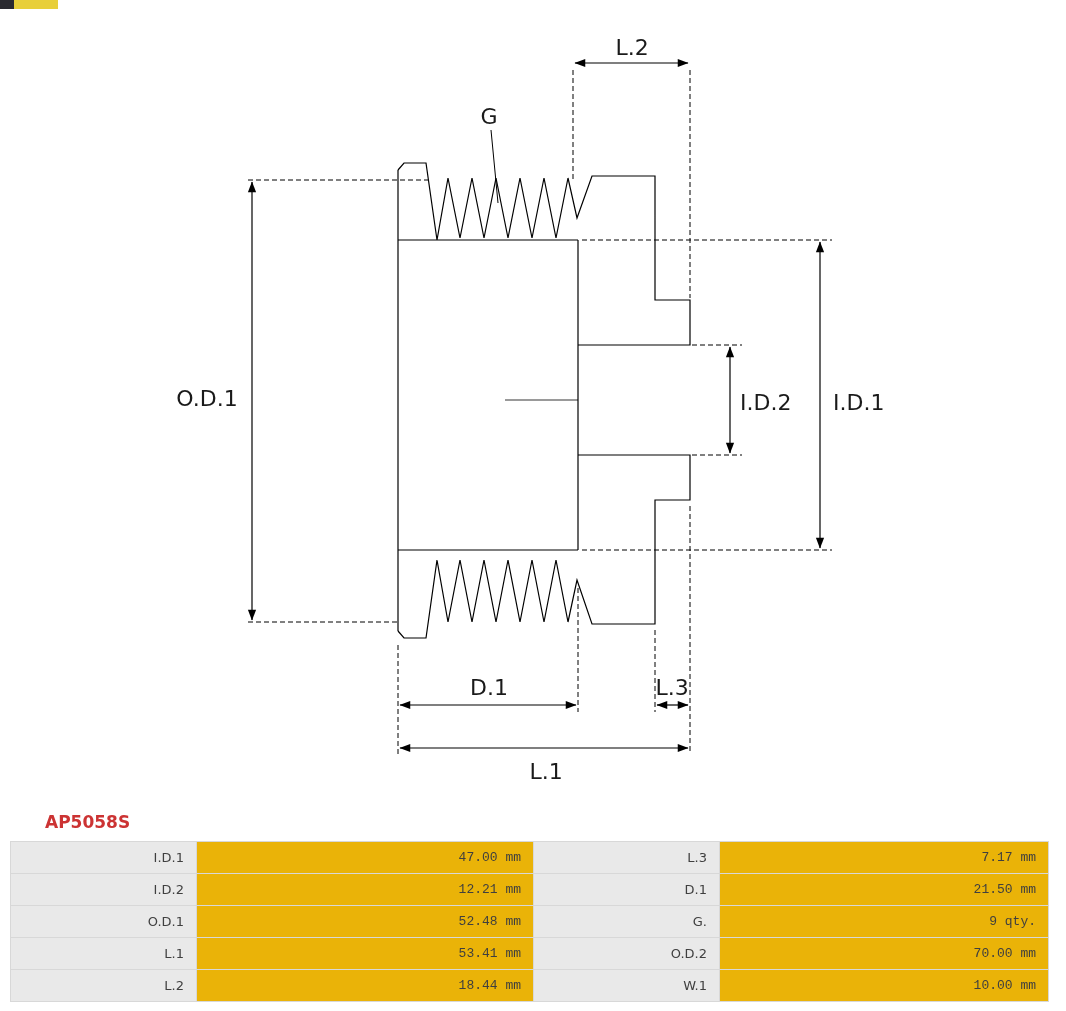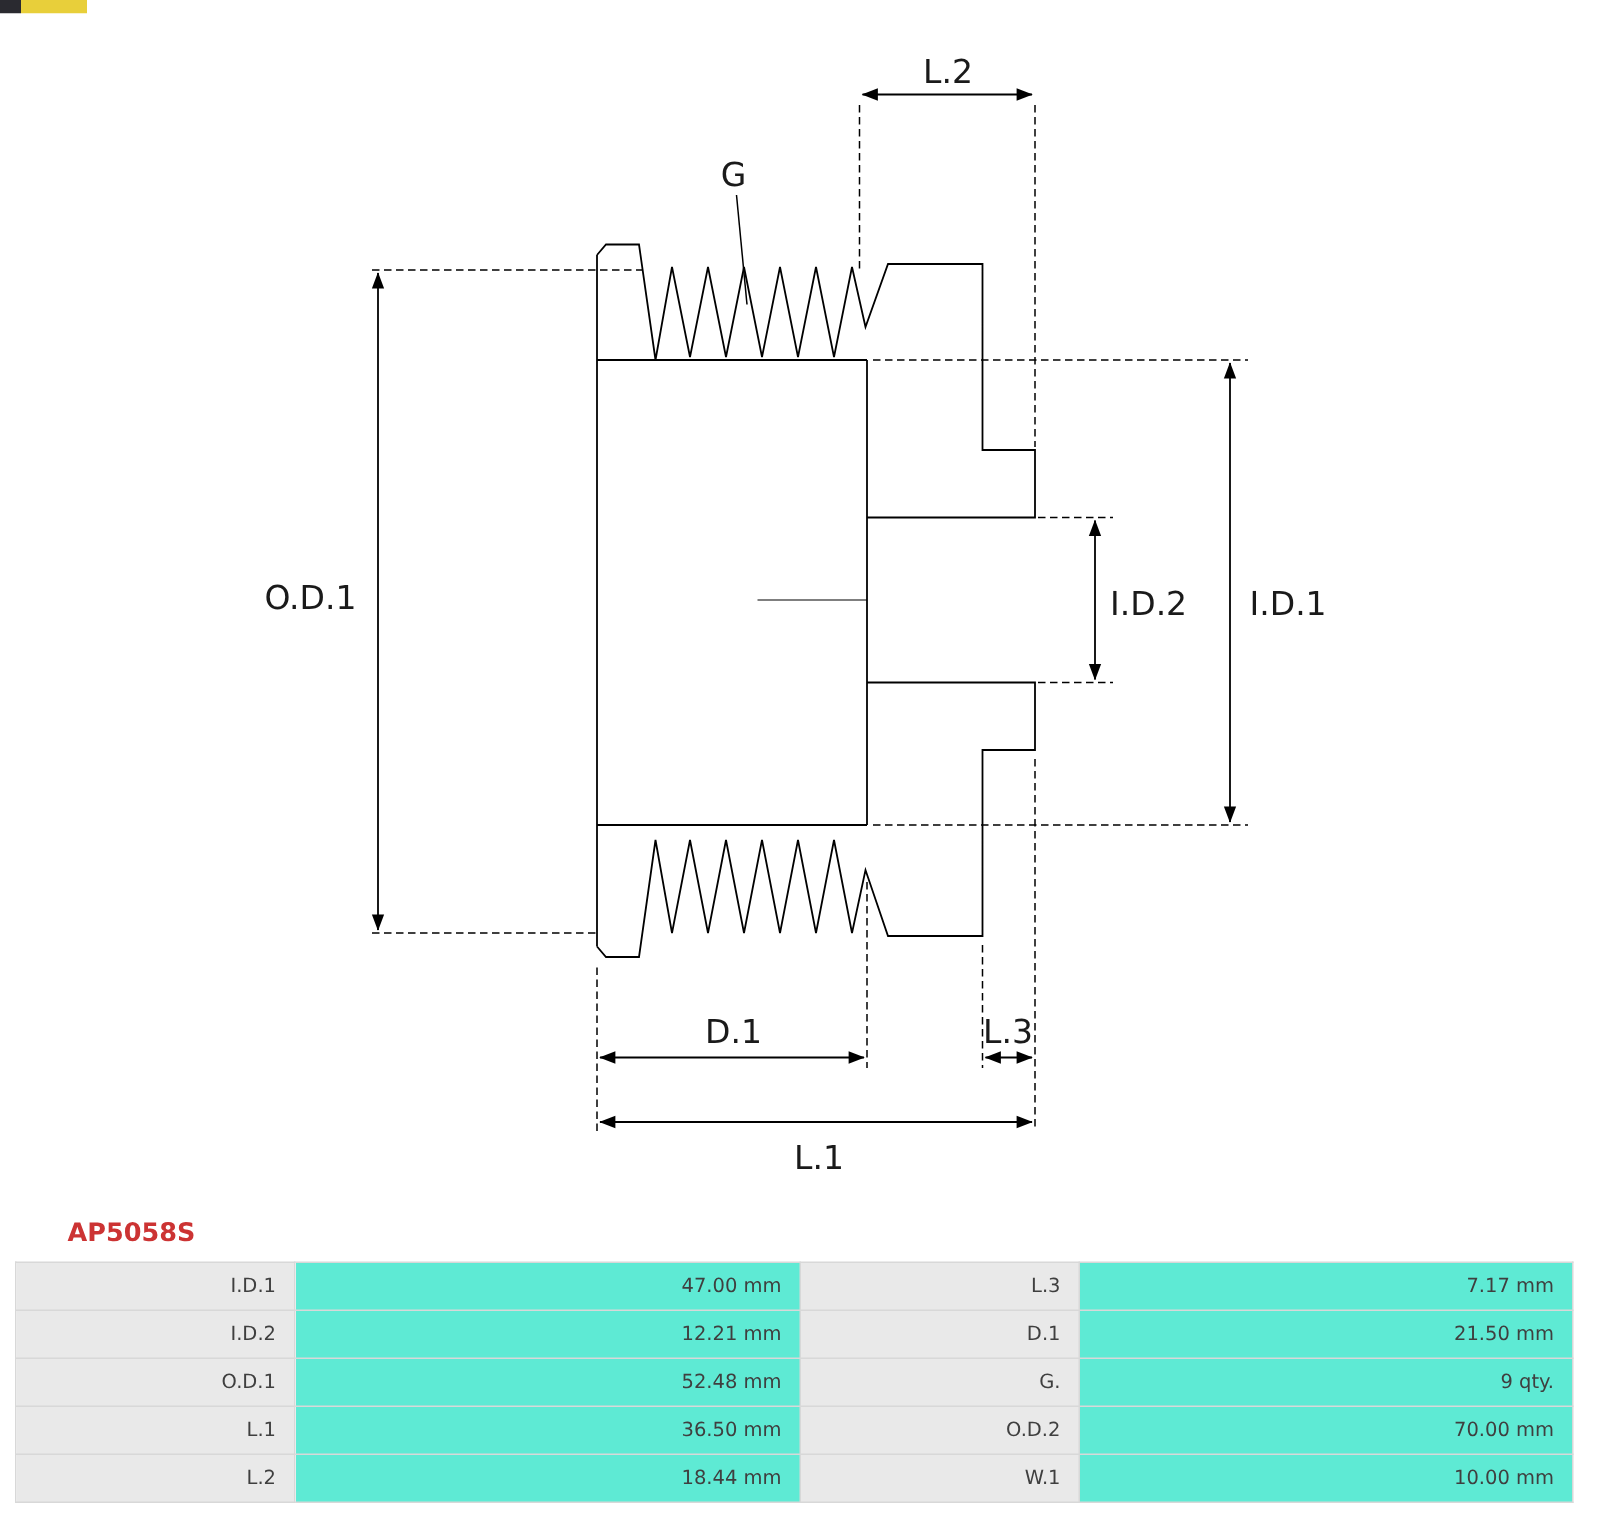--- a/index.html
+++ b/index.html
@@ -60,21 +60,21 @@
     border: 1px solid #d8d8d8;
     height: 32px;
     padding: 0 12px;
     text-align: right;
     vertical-align: middle;
     box-sizing: border-box;
     white-space: nowrap;
     overflow: hidden;
   }
   table.specs td.lbl { background: #e9e9e9; }
-  table.specs td.val { background: #5eead4; }
+  table.specs td.val { background: #eab308; font-family: Liberation Mono, monospace; }
 </style>
 </head>
 <body>
 
 <div class="page">
 
   <div class="site-logo">
     <div class="seg-dark"></div>
     <div class="seg-yellow"></div>
   </div>
@@ -157,21 +157,21 @@
         <td class="val">21.50 mm</td>
       </tr>
       <tr>
         <td class="lbl">O.D.1</td>
         <td class="val">52.48 mm</td>
         <td class="lbl">G.</td>
         <td class="val">9 qty.</td>
       </tr>
       <tr>
         <td class="lbl">L.1</td>
-        <td class="val">36.50 mm</td>
+        <td class="val">53.41 mm</td>
         <td class="lbl">O.D.2</td>
         <td class="val">70.00 mm</td>
       </tr>
       <tr>
         <td class="lbl">L.2</td>
         <td class="val">18.44 mm</td>
         <td class="lbl">W.1</td>
         <td class="val">10.00 mm</td>
       </tr>
     </tbody>

